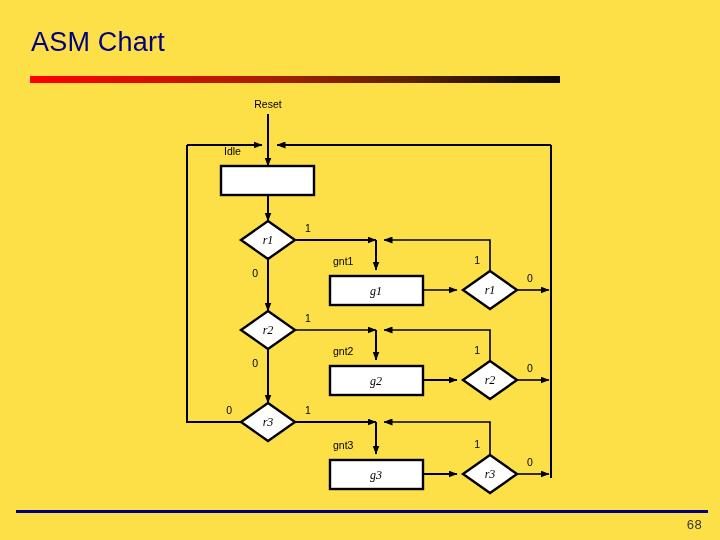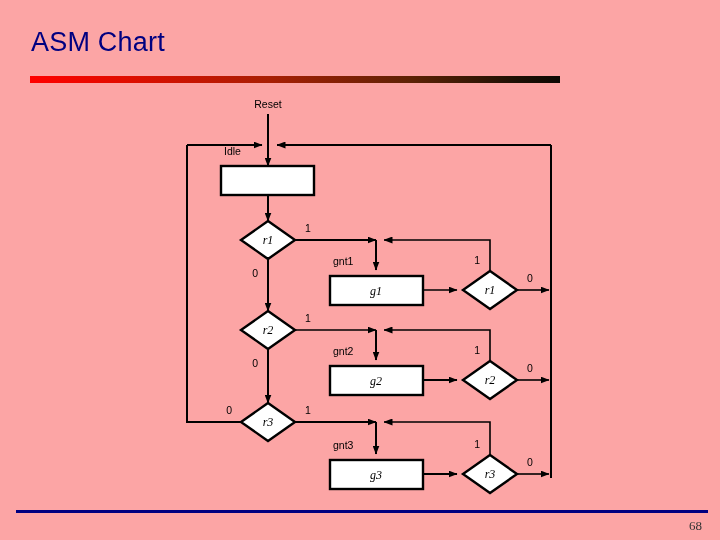--- a/index.html
+++ b/index.html
@@ -12,21 +12,21 @@
     height: 540px;
     position: relative;
     overflow: hidden;
     font-family: "Liberation Sans", sans-serif;
   }
   #slide {
     position: absolute;
     inset: 0;
     width: 720px;
     height: 540px;
-    background: #fca5a5;
+    background: #fde047;
   }
   #slide-title {
     position: absolute;
     left: 31px;
     top: 26px;
     font-family: "Liberation Sans", sans-serif;
     font-size: 27px;
     line-height: 32px;
     color: #000080;
     letter-spacing: 0.2px;
@@ -45,21 +45,21 @@
     left: 16px;
     top: 510px;
     width: 692px;
     height: 3px;
     background: #000080;
   }
   #page-number {
     position: absolute;
     right: 18px;
     top: 518px;
-    font-family: Liberation Serif, serif;
+    font-family: Liberation Mono, monospace;
     font-size: 13px;
     color: #333333;
   }
   #asm-diagram {
     position: absolute;
     left: 0;
     top: 88px;
     width: 720px;
     height: 415px;
   }

